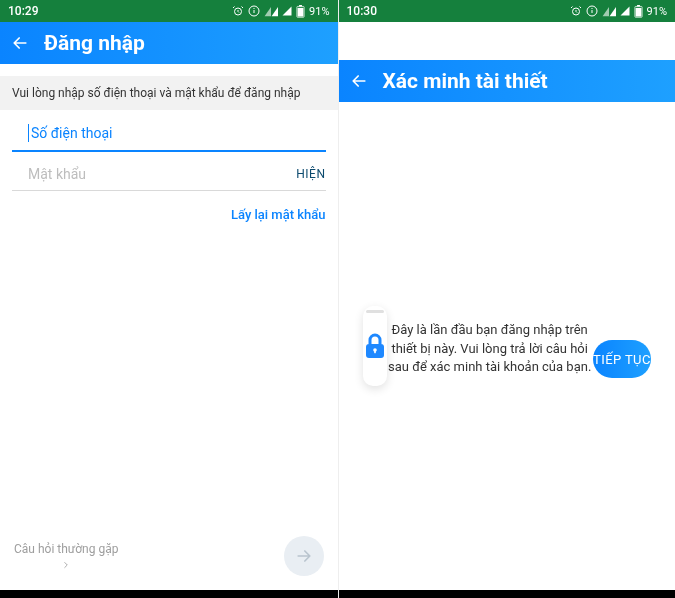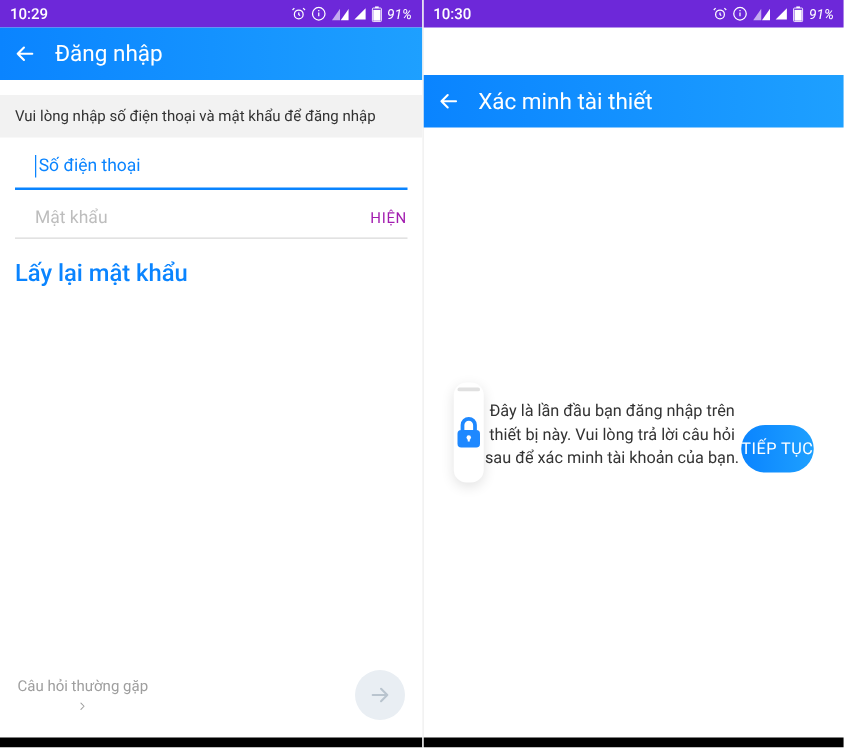--- a/index.html
+++ b/index.html
@@ -2,42 +2,42 @@
 <html><head>
 <meta charset="utf-8">
 <style>
   * { box-sizing: border-box; margin: 0; padding: 0; font-family: -apple-system, BlinkMacSystemFont, "Segoe UI", Roboto, Helvetica, Arial, sans-serif; }
   body { background: #ffffff; width: 675px; height: 598px; overflow: hidden; }
   .screens { display: flex; flex-direction: row; height: 100%; }
   .screen { width: 337.5px; height: 598px; display: flex; flex-direction: column; background: #ffffff; position: relative; }
   .screen + .screen { border-left: 1px solid #eee; gap: 38px; }
 
   
-  .status-bar { height: 22px; background: #6d28d9; color: #fff; display: flex; align-items: center; justify-content: space-between; font-size: 12px; padding: 0 8px; }
+  .status-bar { height: 22px; background: #15803d; color: #fff; display: flex; align-items: center; justify-content: space-between; font-size: 12px; padding: 0 8px; }
   .status-left { font-weight: 500; }
   .status-right { display: flex; align-items: center; gap: 4px; }
   .status-right svg { display: block; }
-  .status-battery-text { font-size: 11px; font-style: italic; }
+  .status-battery-text { font-size: 11px; }
 
   
   .app-bar { height: 42px; background: linear-gradient(90deg, #0a84ff, #1ea0ff); color: #fff; display: flex; align-items: center; padding: 0 10px; gap: 14px; }
   .back-icon { width: 20px; height: 20px; display: flex; align-items: center; justify-content: center; }
-  .app-bar-title { font-size: 18px; font-weight: 400; }
+  .app-bar-title { font-size: 21px; font-weight: 700; }
 
   
   .info-banner { background: #f2f2f2; padding: 10px 12px; font-size: 12px; color: #333; margin-top: 12px; }
   .form-area { padding: 0 12px; display: flex; flex-direction: column; }
   .input-row { border-bottom: 1px solid #d9d9d9; padding: 14px 0 8px 16px; display: flex; align-items: center; justify-content: space-between; }
   .input-row.focused { border-bottom: 2px solid #0a84ff; }
   .text-input { border: none; outline: none; font-size: 14px; color: #333; width: 100%; background: transparent; }
   .text-input::placeholder { color: #bdbdbd; }
   .input-row.focused .text-input::placeholder { color: #0a84ff; }
   .cursor { width: 1px; height: 18px; background:#0a84ff; margin-right:2px; }
-  .show-toggle { font-size: 12px; color: #a21caf; letter-spacing: 0.5px; padding-left: 8px; flex-shrink:0; }
-  .forgot-link { color: #0a84ff; font-size: 19px; font-weight: 500; padding: 16px 0; }
+  .show-toggle { font-size: 12px; color: #0c4a6e; letter-spacing: 0.5px; padding-left: 8px; flex-shrink:0; }
+  .forgot-link { color: #0a84ff; font-size: 13px; font-weight: 500; padding: 16px 0; text-align: right; }
 
   .left-spacer { flex: 1; }
   .bottom-row { display: flex; align-items: center; justify-content: space-between; padding: 10px 14px 14px 14px; }
   .faq-link { color: #9e9e9e; font-size: 12px; display: flex; align-items: center; gap: 4px; flex-direction: column; }
   .next-fab { width: 40px; height: 40px; border-radius: 50%; background: #e9eef3; display: flex; align-items: center; justify-content: center; }
   .next-fab svg path { stroke: #b9c4ce; }
 
   .nav-bar { height: 8px; background: #000; }
 
   

